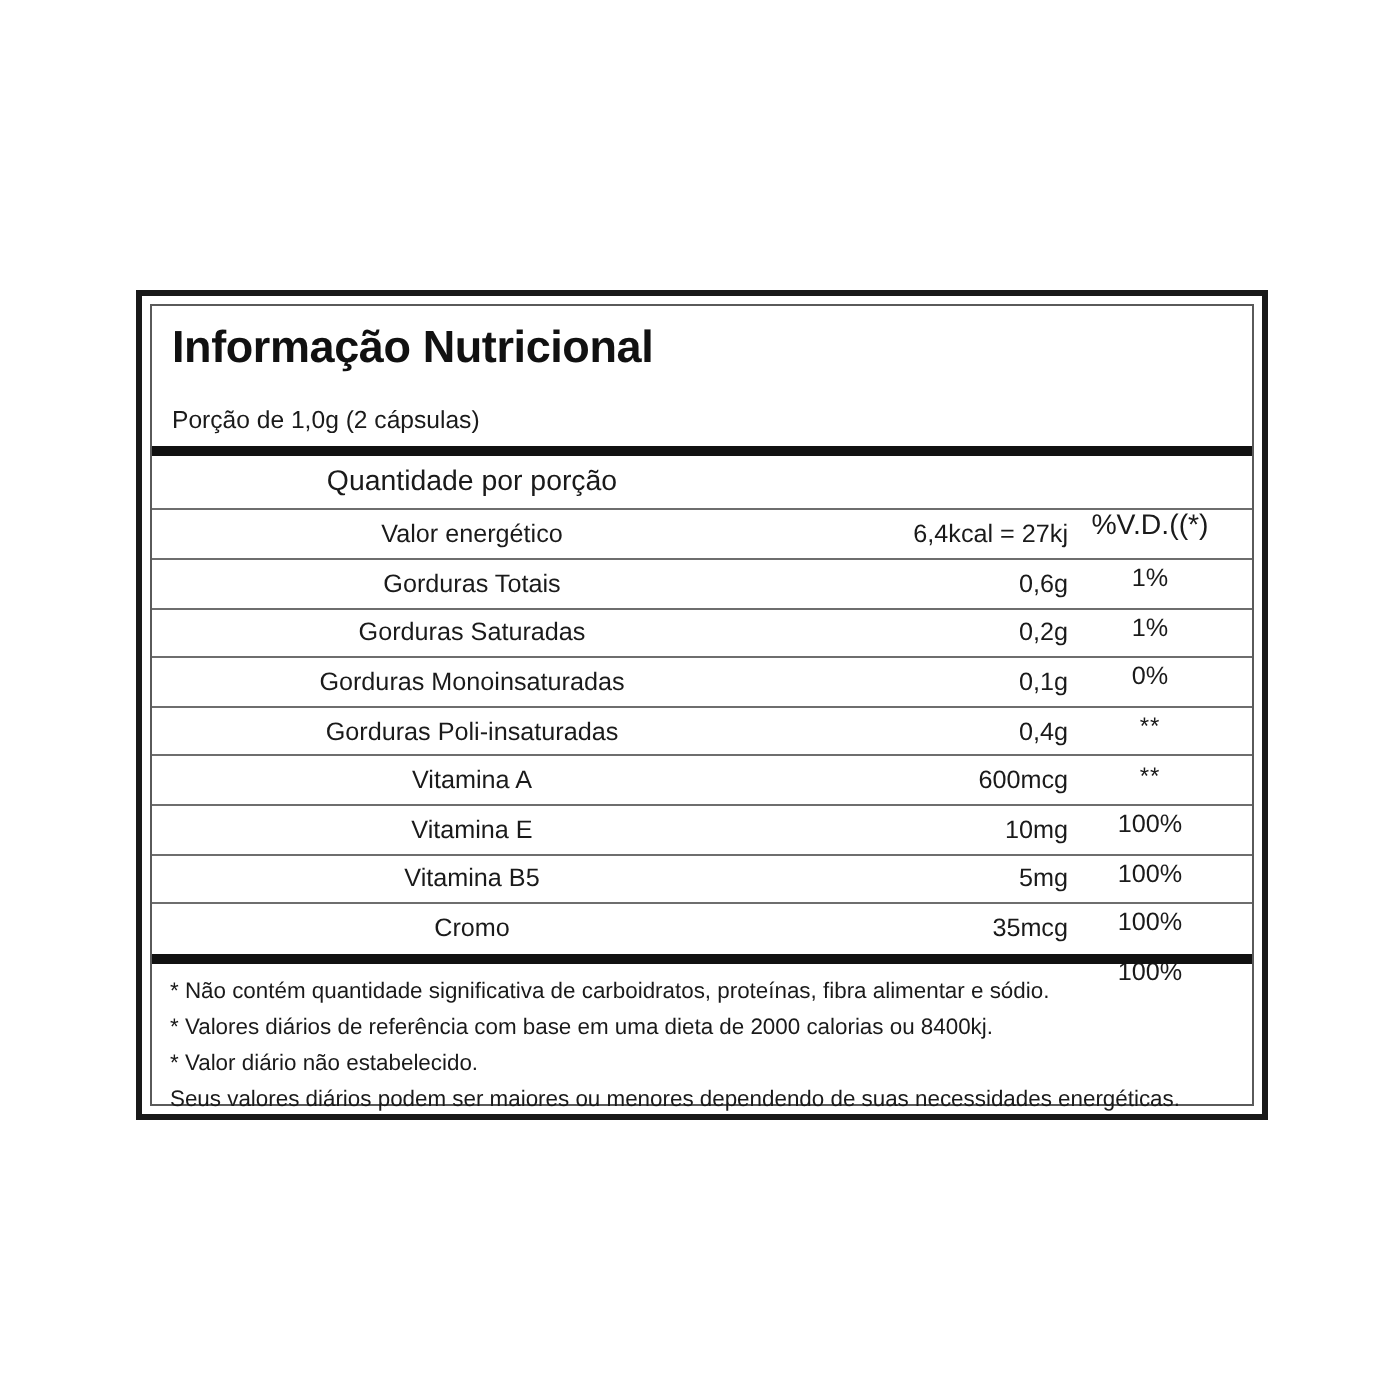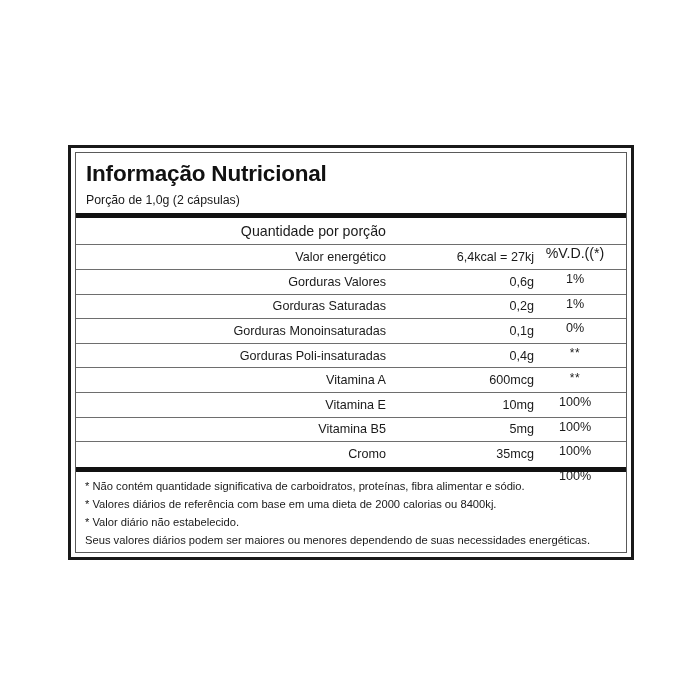--- a/index.html
+++ b/index.html
@@ -44,21 +44,21 @@
   .title {
     font-size: 22.5px;
     font-weight: bold;
     letter-spacing: -0.2px;
     line-height: 1.05;
     color: #111111;
   }
   .serving {
     font-size: 12.3px;
     line-height: 1.2;
-    margin-top: 7px;
+    margin-top: 17px;
     color: #1a1a1a;
   }
 
   
   .rule-thick {
     height: 5px;
     background: #111111;
     flex: none;
   }
 
@@ -69,21 +69,21 @@
     flex: none;
     box-sizing: border-box;
     padding: 0 10px;
   }
   .row.sep {
     border-bottom: 1px solid #6e6e6e;
   }
 
   .col-label {
     flex: 0 0 300px;
-    text-align: right;
+    text-align: center;
     white-space: nowrap;
     overflow: hidden;
   }
   .col-value {
     flex: 0 0 148px;
     text-align: right;
     white-space: nowrap;
   }
   .col-vd {
     flex: 1 1 auto;
@@ -145,21 +145,21 @@
       <div class="col-vd">%V.D.((*)</div>
     </div>
 
     <div id="rows-container">
         <div class="row data sep">
           <div class="col-label">Valor energético</div>
           <div class="col-value">6,4kcal = 27kj</div>
           <div class="col-vd">1%</div>
         </div>
         <div class="row data sep">
-          <div class="col-label">Gorduras Valores</div>
+          <div class="col-label">Gorduras Totais</div>
           <div class="col-value">0,6g</div>
           <div class="col-vd">1%</div>
         </div>
         <div class="row data sep">
           <div class="col-label">Gorduras Saturadas</div>
           <div class="col-value">0,2g</div>
           <div class="col-vd">0%</div>
         </div>
         <div class="row data sep">
           <div class="col-label">Gorduras Monoinsaturadas</div>

